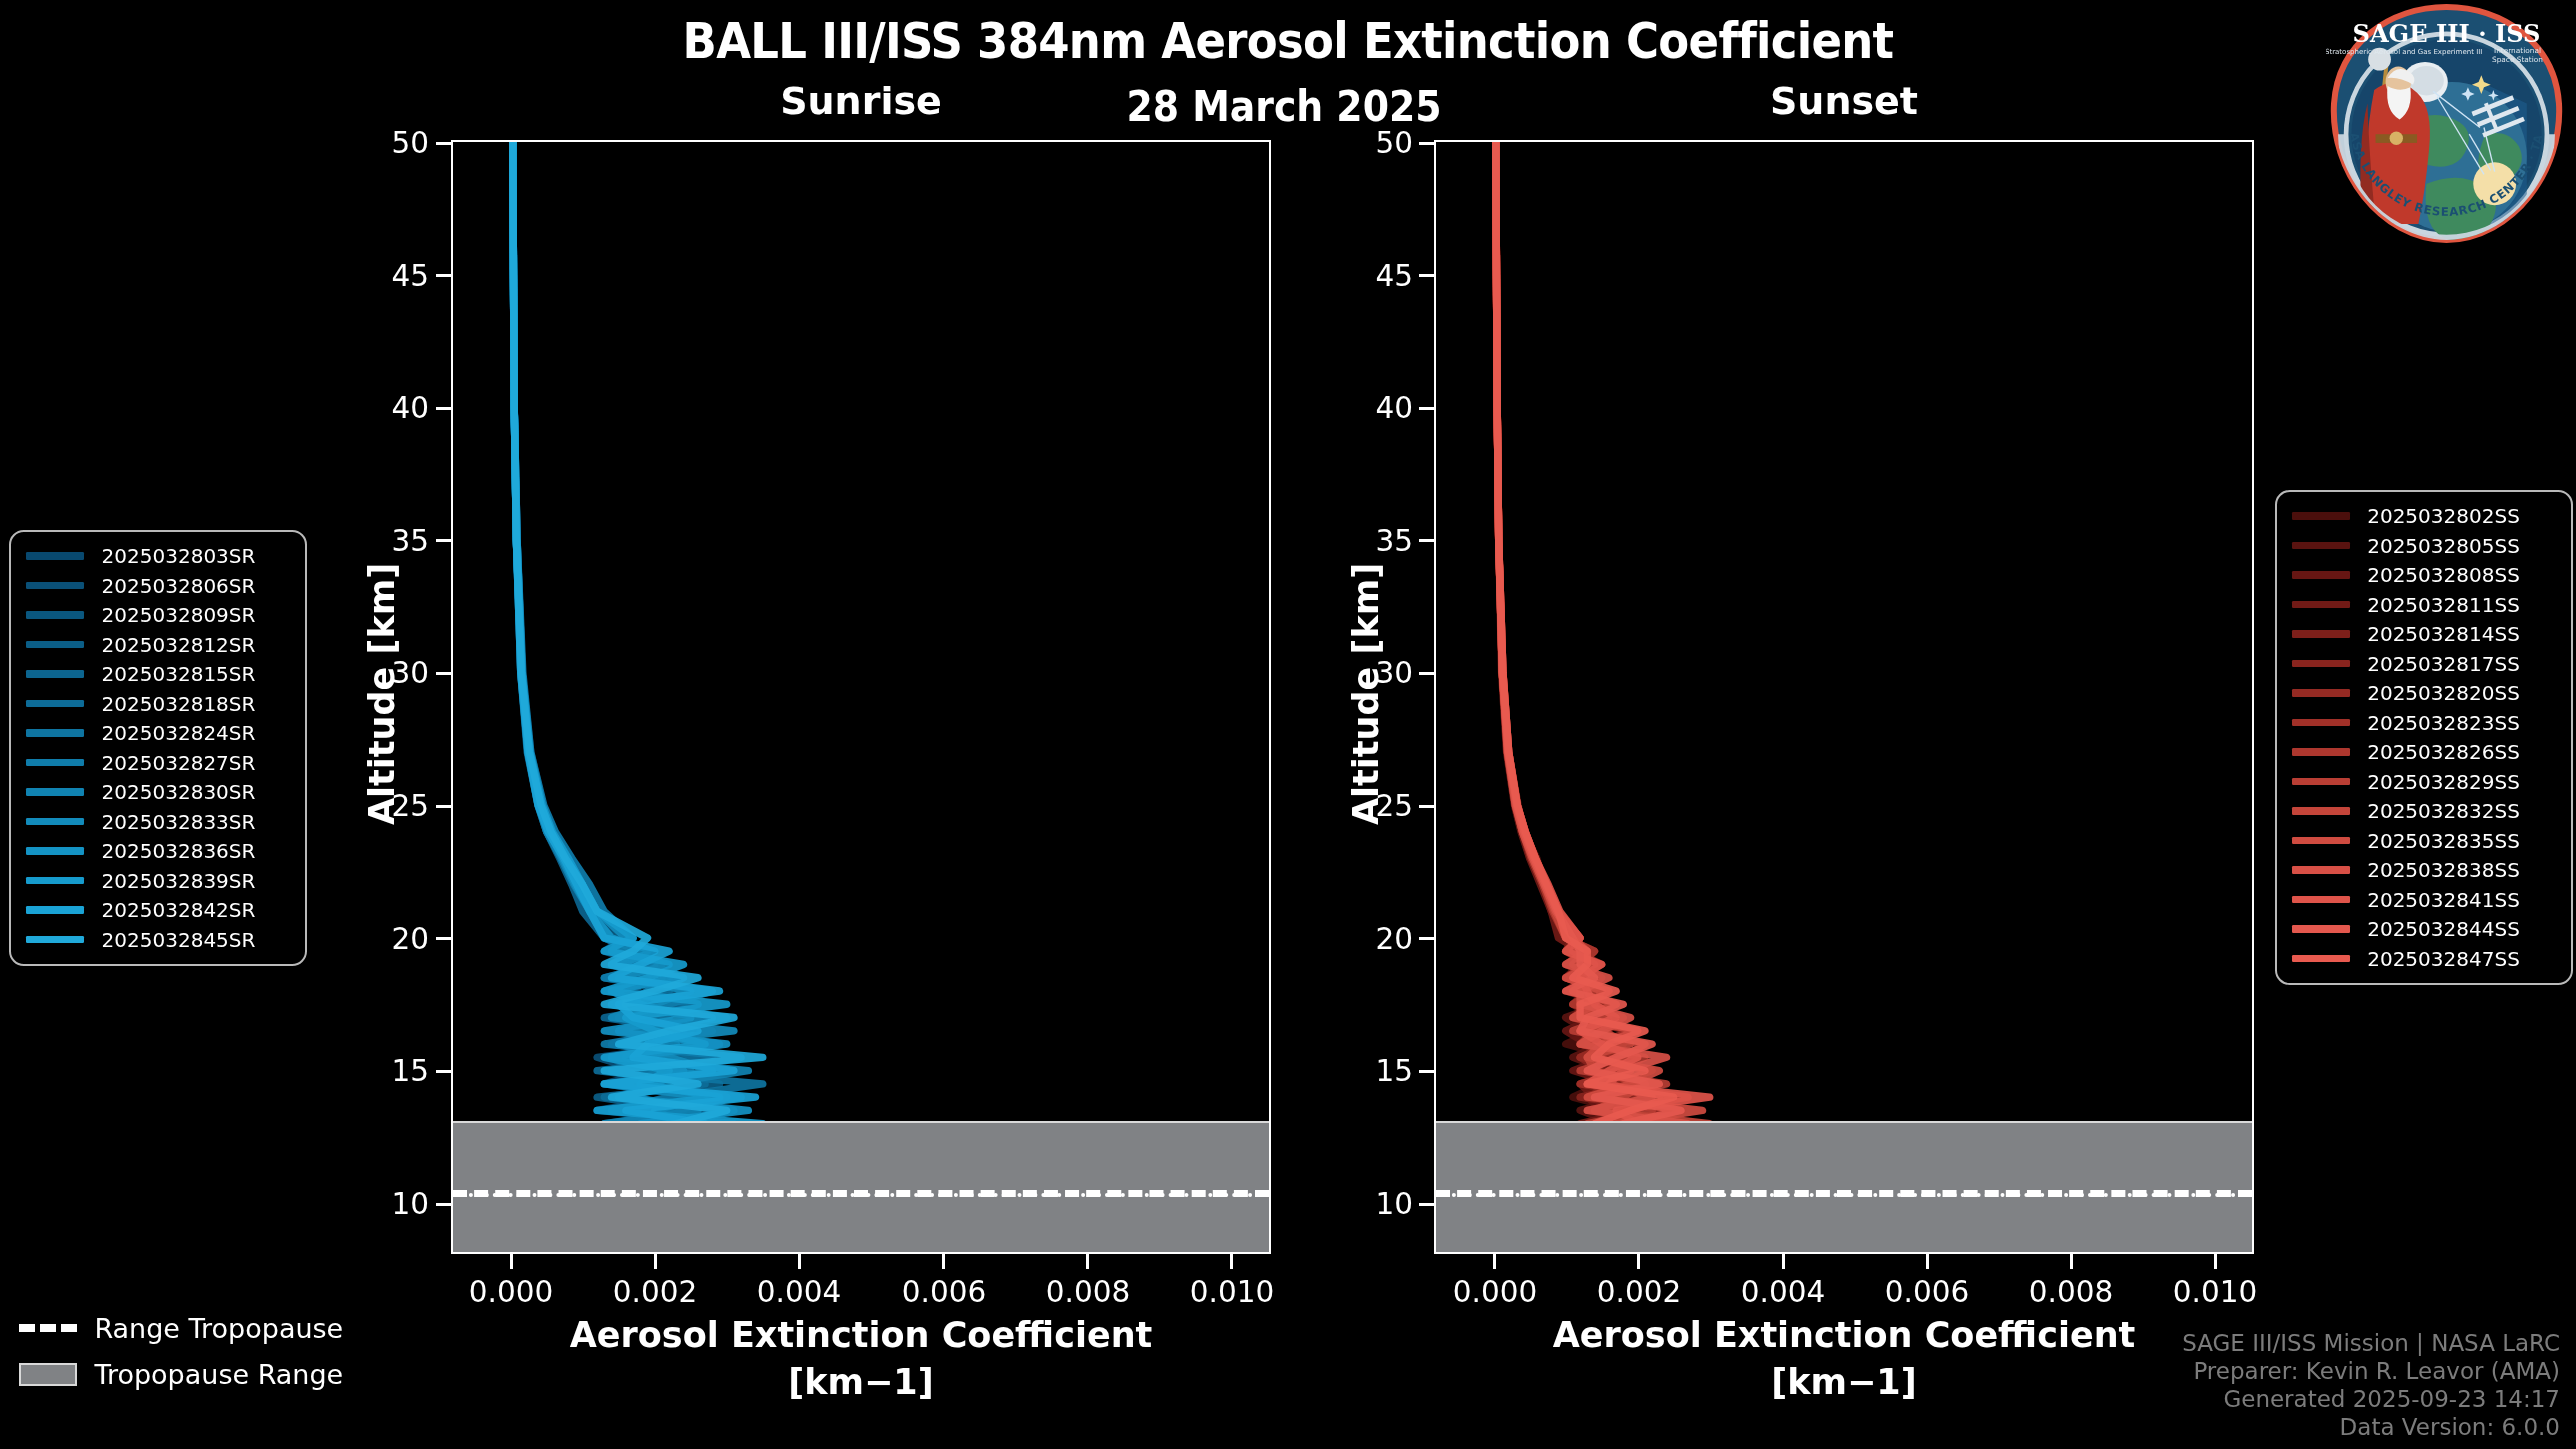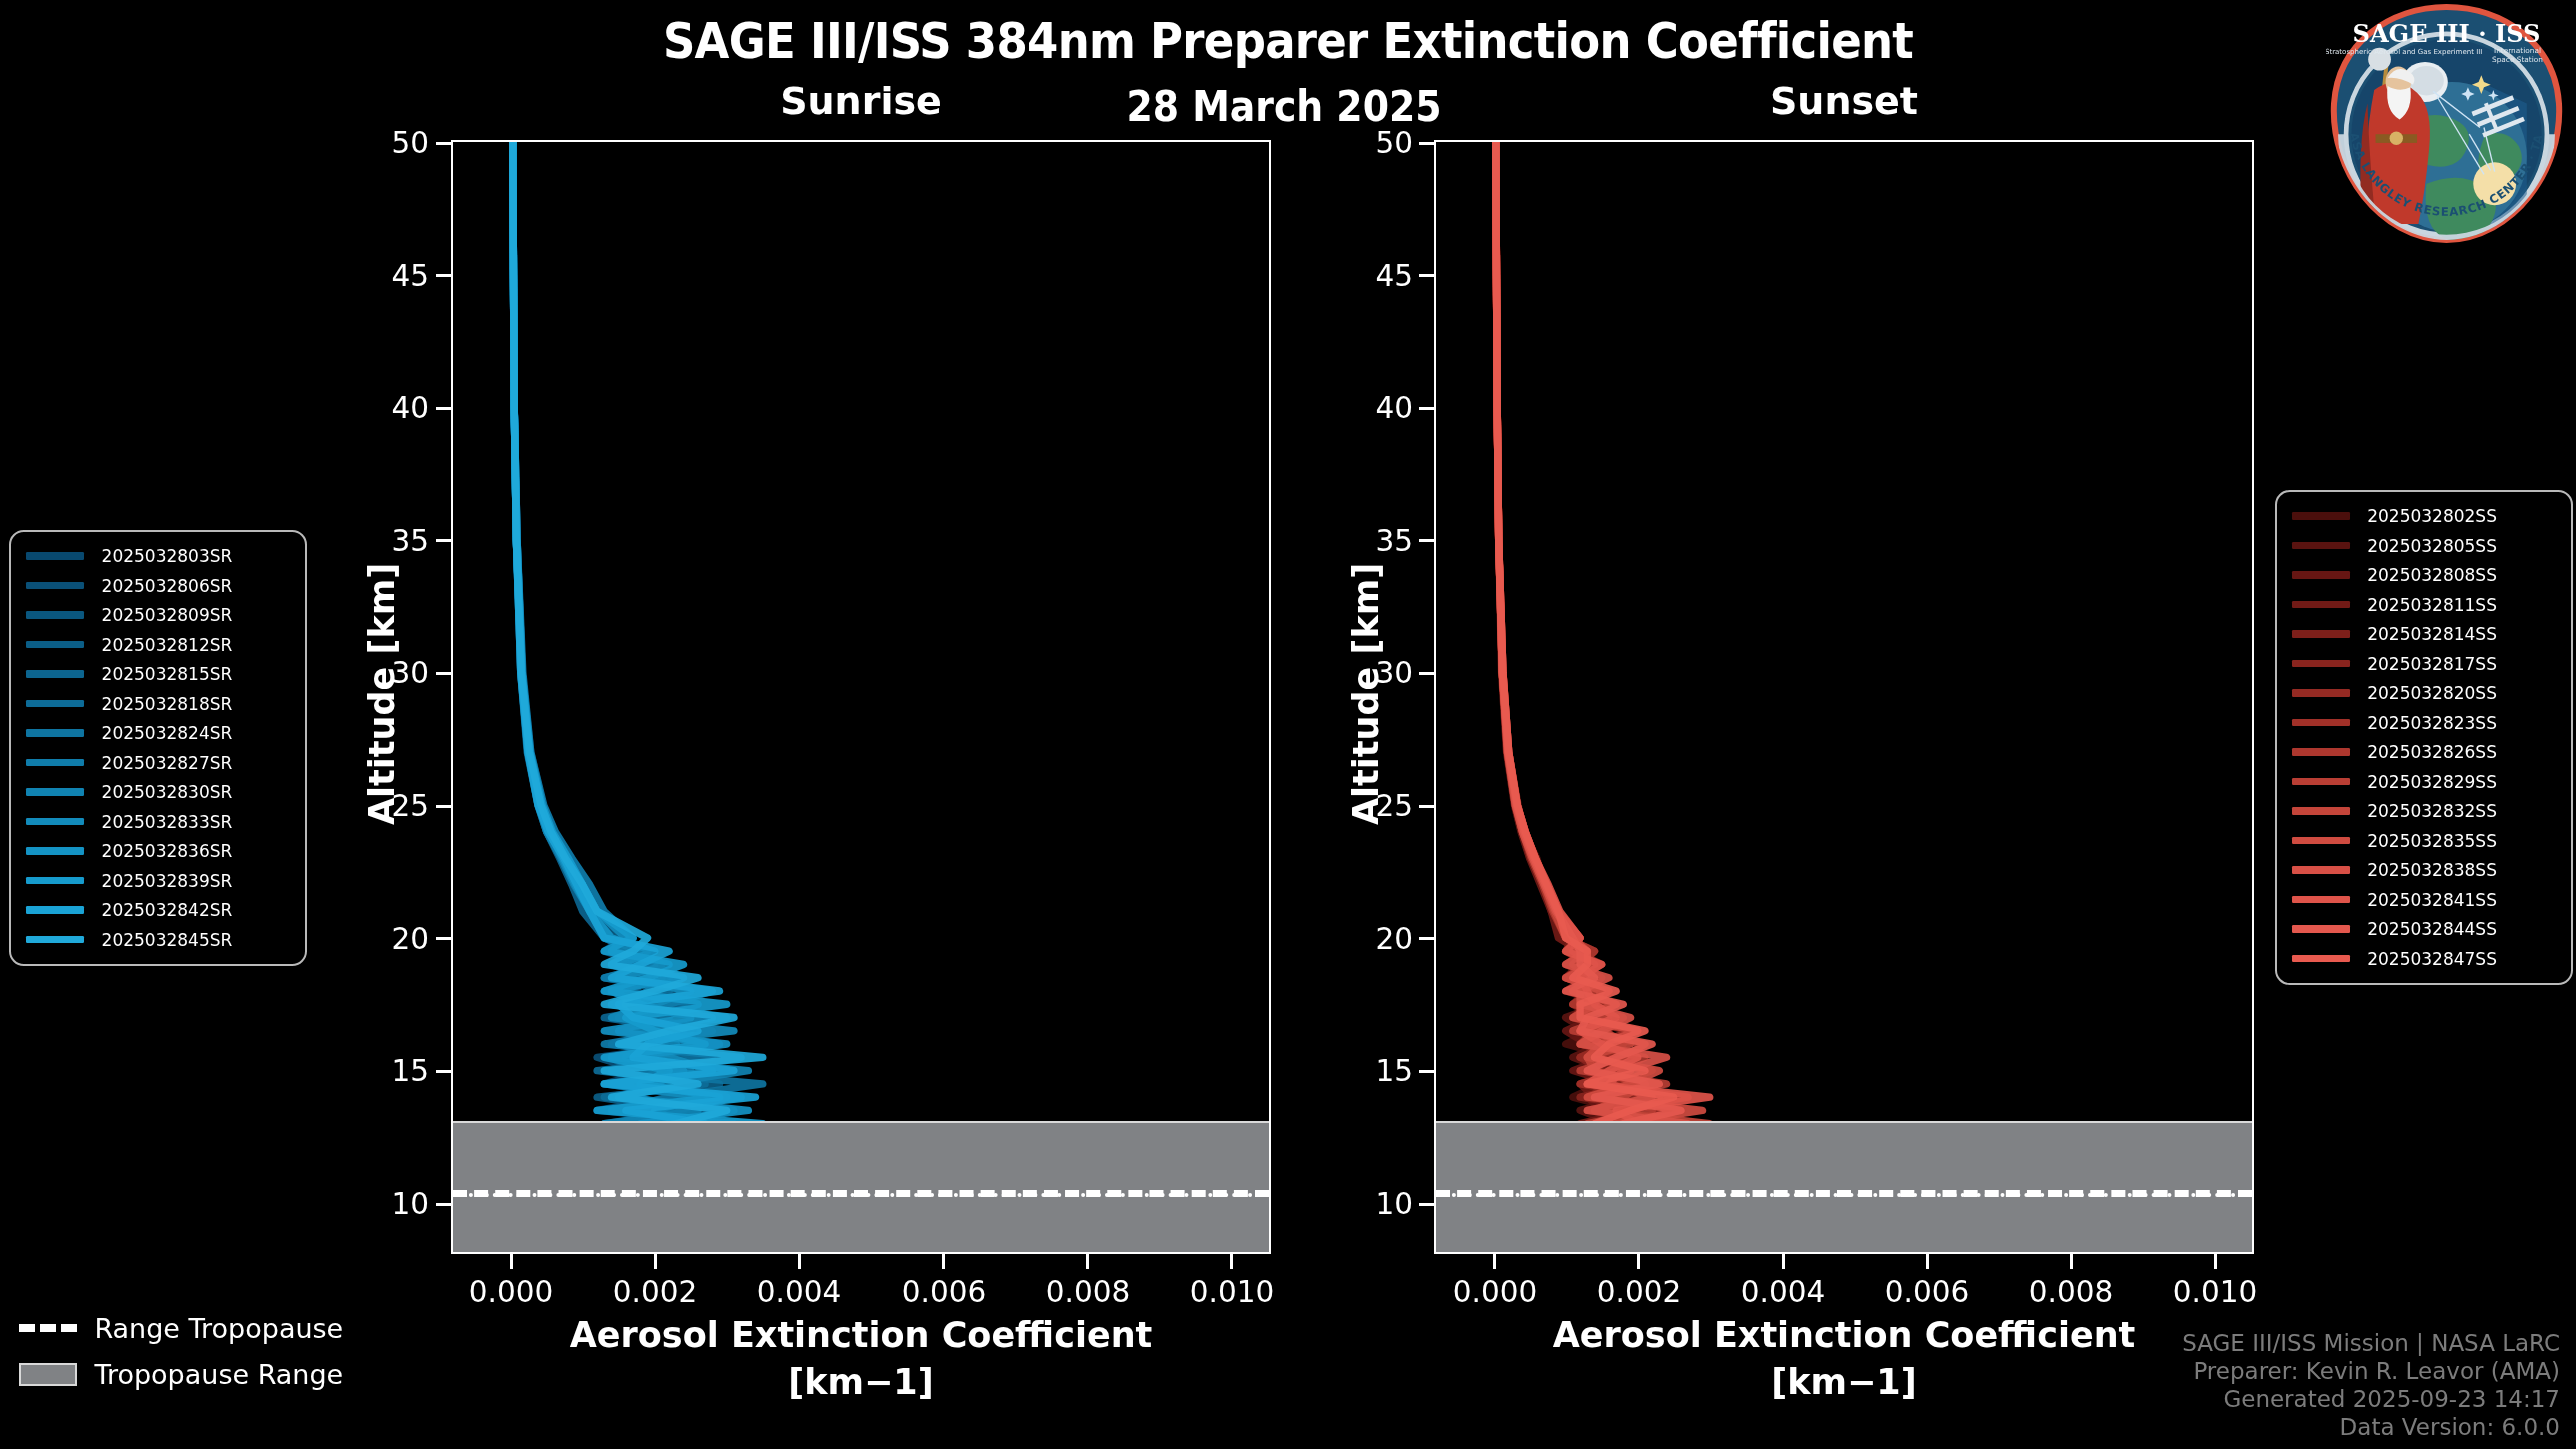--- a/index.html
+++ b/index.html
@@ -46,42 +46,42 @@
   .axis-title-x{position:absolute;text-align:right;font-size:35px;font-weight:700;
                 white-space:nowrap;transform:translateX(-50%);}
   .axis-title-y{position:absolute;font-size:35px;font-weight:700;white-space:nowrap;
                 transform-origin:0 0;transform:rotate(-90deg);}
 
   
   .legend-box{position:absolute;border:2.7px solid #b9b9b9;border-radius:14.8px;
               background:#000;box-sizing:border-box;padding:9.4px 14.8px;}
   .legend-row{display:flex;align-items:center;height:29.5px;}
   .legend-swatch{width:58px;height:7.4px;flex:0 0 58px;margin-right:17.4px;border-radius:1.3px;}
-  .legend-text{font-size:17px;white-space:nowrap;color:#fff;}
+  .legend-text{font-size:20px;white-space:nowrap;color:#fff;}
 
   #tropo-legend{position:absolute;}
   #tropo-legend .legend-row{height:46px;}
   #tropo-legend .legend-text{font-size:27px;}
   .sw-dash{width:58px;height:0;flex:0 0 58px;margin-right:17.4px;border-top:8px dashed #fff;}
   .sw-dot{width:58px;height:0;flex:0 0 58px;margin-right:17.4px;border-top:8px dotted #fff;}
   .sw-patch{width:58px;height:23px;flex:0 0 58px;margin-right:17.4px;
             background:#808285;border:2px solid #d9d9d9;box-sizing:border-box;}
 
   
   #credits{position:absolute;right:16px;bottom:8px;text-align:right;
            font-size:23px;line-height:1.22;color:#7c7c7c;}
 
   
   #logo{position:absolute;}
   svg{display:block;}
 </style>
 </head>
 <body>
 
-<div id="main-title">SAGE III/ISS 384nm Preparer Extinction Coefficient</div>
+<div id="main-title">BALL III/ISS 384nm Aerosol Extinction Coefficient</div>
 <div id="sub-title">28 March 2025</div>
 
 <div class="panel-title" id="title-sunrise" style="left:451px;width:820px;top:79px;">Sunrise</div>
 <div class="panel-title" id="title-sunset" style="left:1434px;width:820px;top:79px;">Sunset</div>
 
 <div class="axes" id="axes-sunrise" style="left:451px;top:140px;width:820px;height:1114px;">
   <div class="plotclip">
     <div class="tropo-band" style="top: 979px; height: 130px;"></div>
     <div class="tropo-mean" style="top: 1048px;"></div>
     <div class="tropo-median" style="top: 1051px;"></div>

